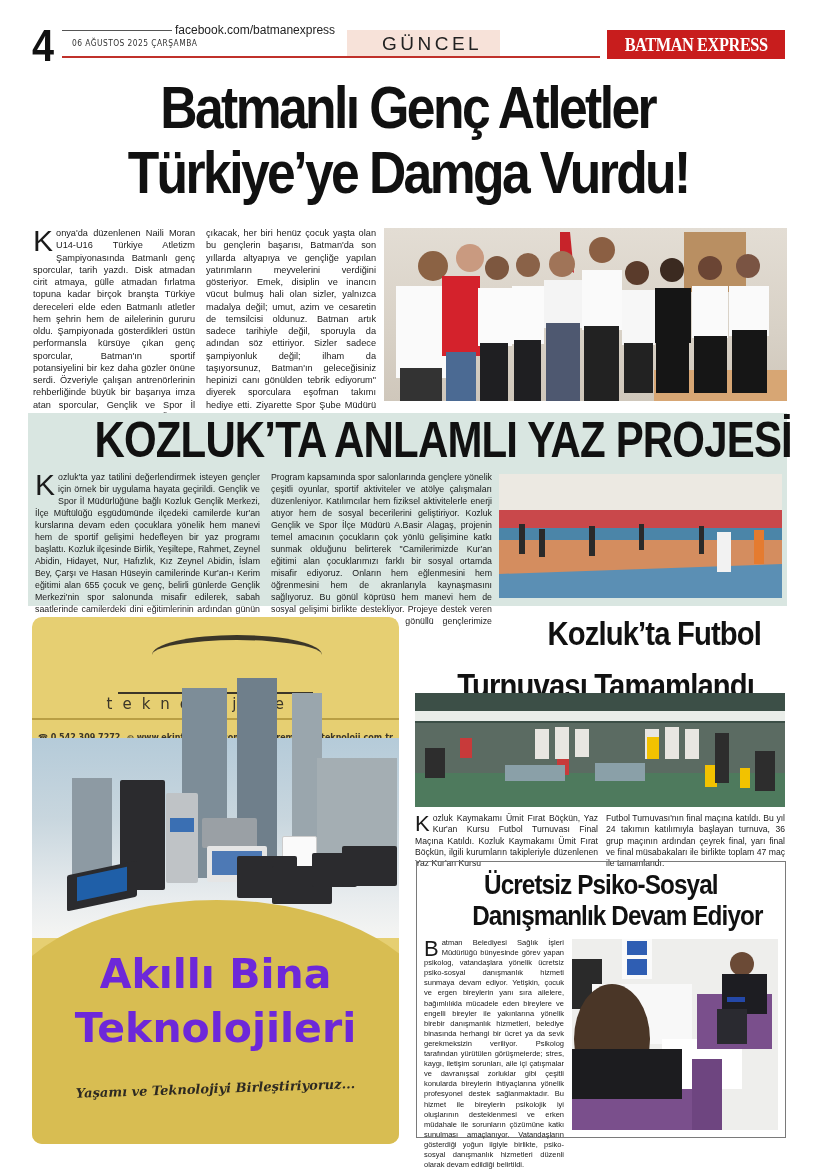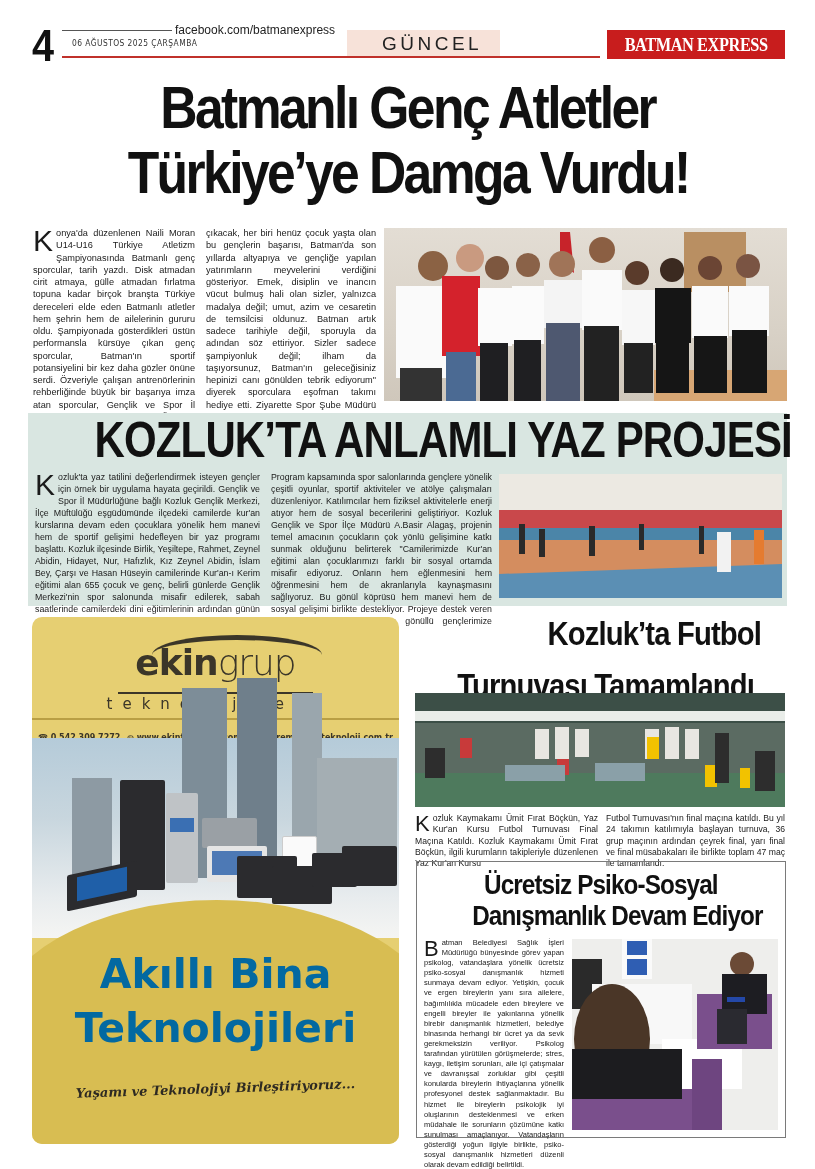--- a/index.html
+++ b/index.html
@@ -48,21 +48,21 @@
     .ad-arc { position: absolute; left: 120px; top: 18px; width: 170px; height: 40px; border-top: 5px solid #3b3629; border-radius: 50% 50% 0 0; }
     .ad-underline { position: absolute; left: 86px; top: 75px; width: 195px; height: 2px; background: #3b3629; }
     .ad-sub { position: absolute; left: 0; top: 80px; width: 100%; text-align: center; font: 400 15px/1 "DejaVu Sans", sans-serif; letter-spacing: 10px; color: #3b3629; }
     .ad-sep { position: absolute; left: 0; top: 101px; width: 100%; height: 2px; background: #b99f44; }
     .ad-contact { position: absolute; left: 6px; top: 107px; width: 355px; font: 700 8px/1 "DejaVu Sans", sans-serif; color: #3b3629; display: flex; justify-content: space-between; margin-top: 10px; }
     .ad-scene { position: absolute; left: 0; top: 121px; width: 100%; height: 200px; background: linear-gradient(180deg, #b5cbd9 0%, #c8d6de 40%, #e8ecee 80%, #f5f5f3 100%); }
     .bld { position: absolute; bottom: 60px; background: #8d9aa3; }
     .dev { position: absolute; background: #2b2b2e; border-radius: 2px; }
     .scr { position: absolute; background: #3a6fb3; }
     .ad-wave { position: absolute; left: -40px; top: 283px; width: 450px; height: 260px; background: #d8bd52; border-radius: 50% 50% 0 0; }
-    .ad-head { position: absolute; left: 0; width: 100%; text-align: center; font: 700 41px/1 "DejaVu Sans", sans-serif; color: #0369a1; }
+    .ad-head { position: absolute; left: 0; width: 100%; text-align: center; font: 700 41px/1 "DejaVu Sans", sans-serif; color: #6d28d9; }
     .ad-h1 { top: 337px; }
     .ad-h2 { top: 391px; }
     .ad-slogan { position: absolute; left: 0; top: 465px; width: 100%; text-align: center; font: italic 700 13px/1 "DejaVu Serif", serif; color: #2e2a22; transform: rotate(-2deg); }
 
     
     .fb-title { position: absolute; left: 388px; width: 390px; text-align: right; font: 900 34px/1 "Liberation Sans", sans-serif; letter-spacing: -1px; }
     .fb-title .inner { display: inline-block; transform: scaleX(0.86); white-space: nowrap; }
     .fbt1 { top: 616px; }
     .fbt2 { top: 652px; margin-top: 16px; }
     .a3photo { left: 415px; top: 693px; width: 370px; height: 114px; background: linear-gradient(180deg, #4a5b53 0%, #3d6c52 20%, #7c8b8a 40%, #555 60%, #4c6d5a 100%); }
@@ -156,21 +156,20 @@
         <rect x="140" y="50" width="5" height="26"></rect>
         <rect x="200" y="52" width="5" height="28"></rect>
       </g>
     <rect x="218" y="58" width="14" height="40" fill="#f2f2f2"></rect>
       <rect x="255" y="56" width="10" height="34" fill="#e57b2f"></rect>
   </svg>
 </div>
 
 <div class="ad">
   <div class="ad-arc"></div>
-  <div class="ad-logo"><span>ekin</span><span class="thin">grup</span></div>
   <div class="ad-underline"></div>
   <div class="ad-sub">teknolojileri</div>
   <div class="ad-sep"></div>
   <div class="ad-contact">
     <span><span>☎</span> <span>0 542 309 7272</span></span>
     <span><span>◍</span> <span>www.ekinteknoloji.com.tr</span></span>
     <span><span>✉</span><span>kerem@ekinteknoloji.com.tr</span></span>
   </div>
   <div class="ad-scene">
     <div class="bld" style="left:40px;width:40px;height:100px;"></div>

